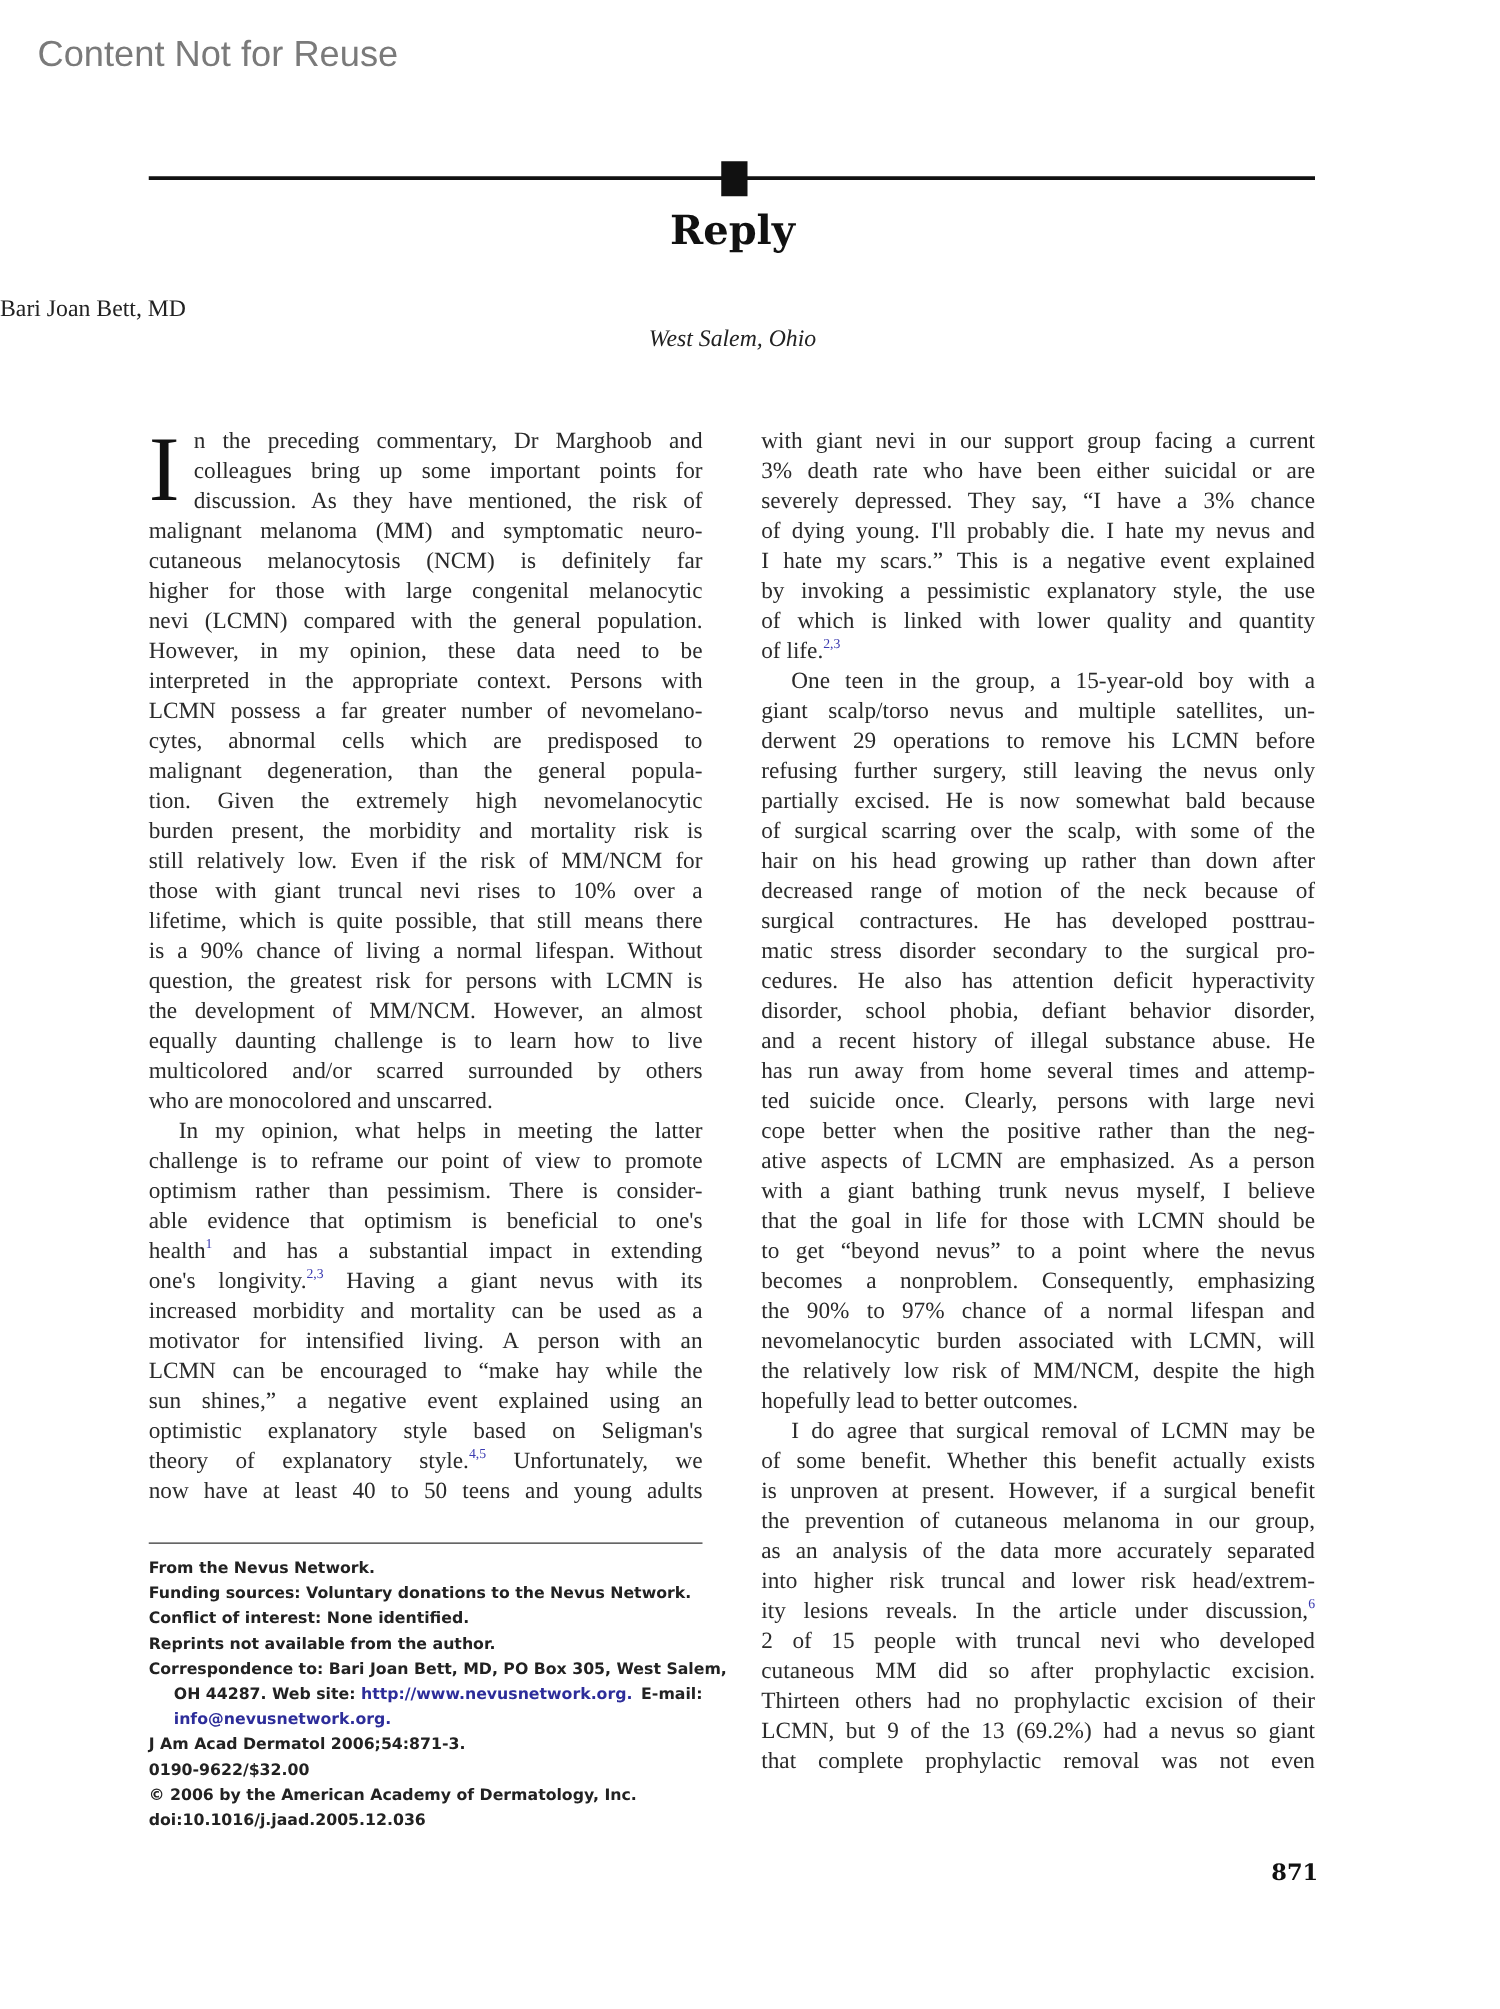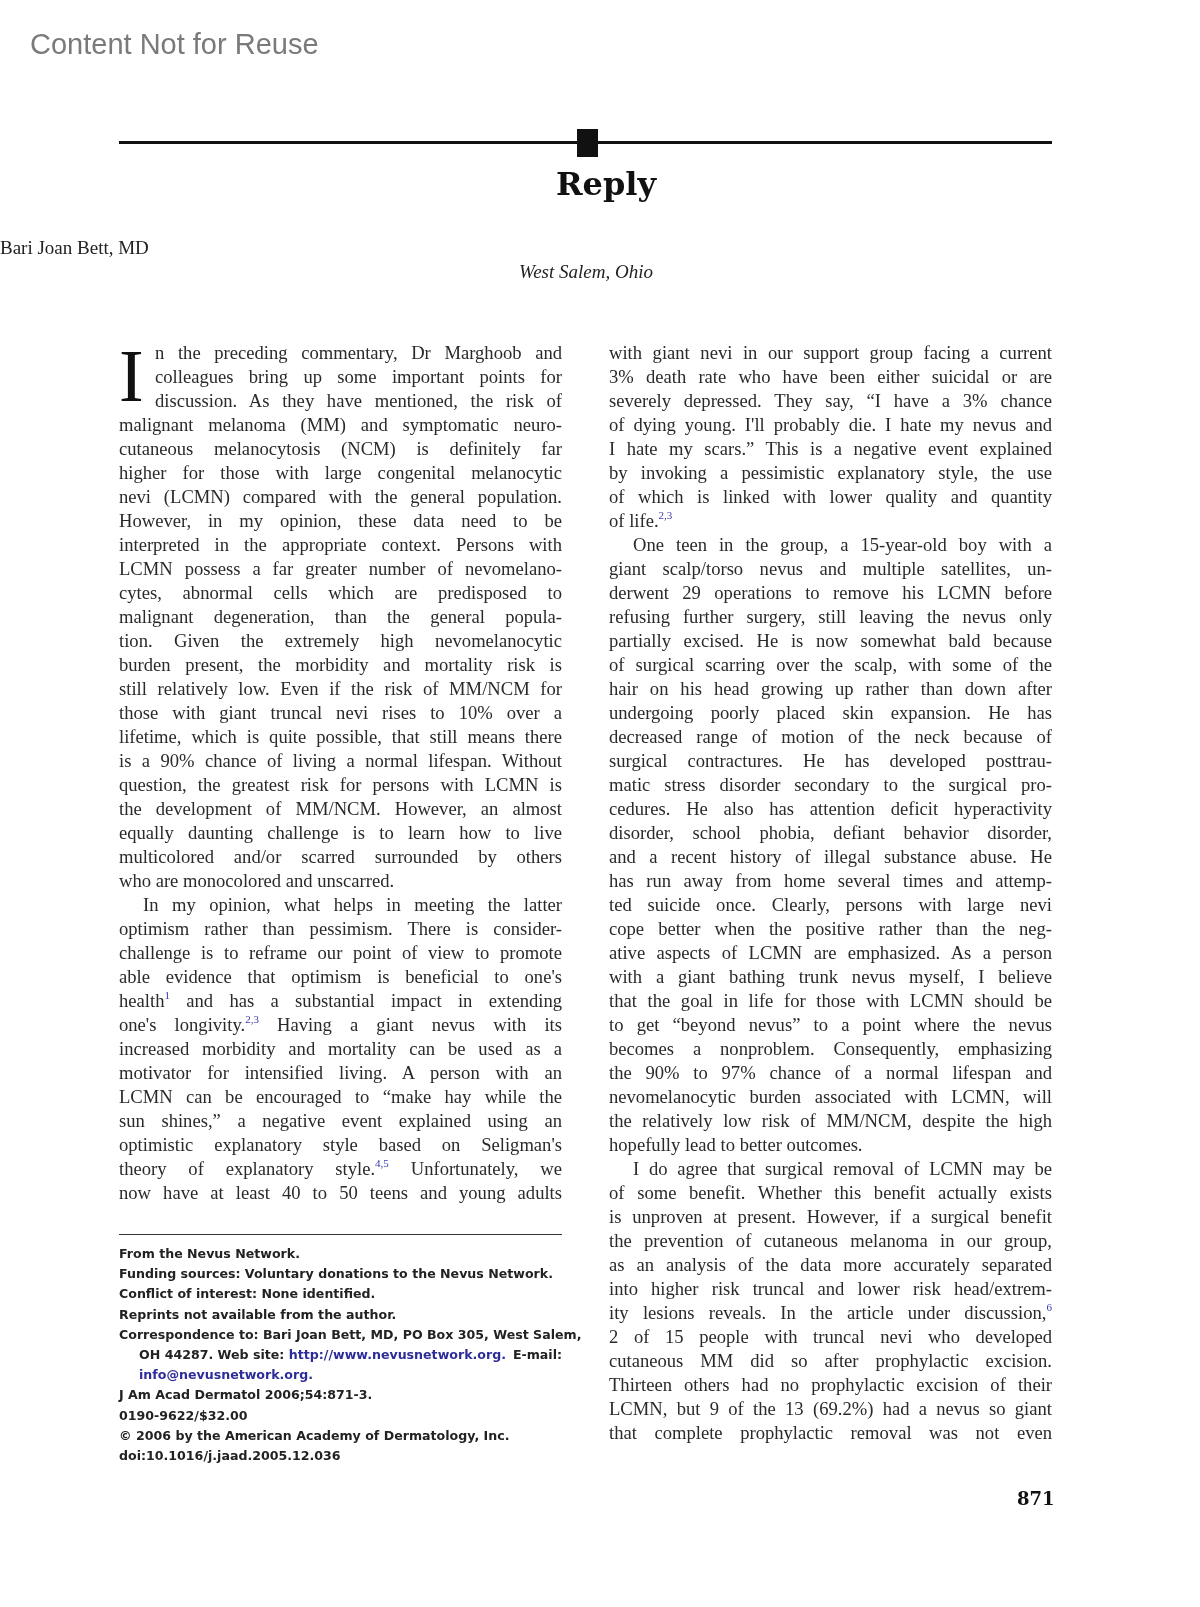--- a/index.html
+++ b/index.html
@@ -6,21 +6,21 @@
   body { width: 1200px; height: 1607px; position: relative; overflow: hidden; color: #1a1a1a; }
   .watermark {
     position: absolute; left: 30px; top: 28px;
     font-family: "Liberation Sans", sans-serif; font-size: 29px; color: #7a7a7a;
   }
   .rule-wrap { position: absolute; left: 119px; top: 129px; width: 933px; height: 28px; }
   .rule { position: absolute; left: 0; right: 0; top: 12px; height: 3px; background: #111; }
   .rule-block { position: absolute; left: 458px; top: 0; width: 21px; height: 28px; background: #111; }
   .title {
     position: absolute; left: 0; width: 1172px; top: 165px; text-align: center;
-    font-family: "DejaVu Serif", serif; font-weight: bold; font-size: 32px; color: #111; padding-left: 20px;
+    font-family: "DejaVu Serif", serif; font-weight: bold; font-size: 32px; color: #111;
   }
   .author {
     position: absolute; left: 0; width: 1172px; top: 237px; 
     font-family: "Liberation Serif", serif; font-size: 19px; color: #222;
   }
   .location {
     position: absolute; left: 0; width: 1172px; top: 261px; text-align: center;
     font-family: "Liberation Serif", serif; font-style: italic; font-size: 19px; color: #222;
   }
   .col { position: absolute; width: 443px; font-family: "Liberation Serif", serif; font-size: 18.6px; color: #2a2a2a; }
@@ -85,22 +85,22 @@
   <div class="line">still relatively low. Even if the risk of MM/NCM for</div>
   <div class="line">those with giant truncal nevi rises to 10% over a</div>
   <div class="line">lifetime, which is quite possible, that still means there</div>
   <div class="line">is a 90% chance of living a normal lifespan. Without</div>
   <div class="line">question, the greatest risk for persons with LCMN is</div>
   <div class="line">the development of MM/NCM. However, an almost</div>
   <div class="line">equally daunting challenge is to learn how to live</div>
   <div class="line">multicolored and/or scarred surrounded by others</div>
   <div class="line last">who are monocolored and unscarred.</div>
   <div class="line indent">In my opinion, what helps in meeting the latter</div>
+  <div class="line">challenge is to reframe our point of view to promote</div>
   <div class="line">optimism rather than pessimism. There is consider-</div>
-  <div class="line">challenge is to reframe our point of view to promote</div>
   <div class="line">able evidence that optimism is beneficial to one's</div>
   <div class="line">
     <span>health</span><sup class="ref">1</sup>
     <span>and has a substantial impact in extending</span>
   </div>
   <div class="line">
     <span>one's longivity.</span><sup class="ref">2,3</sup>
     <span>Having a giant nevus with its</span>
   </div>
   <div class="line">increased morbidity and mortality can be used as a</div>
@@ -126,21 +126,20 @@
   <div class="line last">
     <span>of life.</span><sup class="ref">2,3</sup>
   </div>
   <div class="line indent">One teen in the group, a 15-year-old boy with a</div>
   <div class="line">giant scalp/torso nevus and multiple satellites, un-</div>
   <div class="line">derwent 29 operations to remove his LCMN before</div>
   <div class="line">refusing further surgery, still leaving the nevus only</div>
   <div class="line">partially excised. He is now somewhat bald because</div>
   <div class="line">of surgical scarring over the scalp, with some of the</div>
   <div class="line">hair on his head growing up rather than down after</div>
-  <div class="line">undergoing poorly placed skin expansion. He has</div>
   <div class="line">decreased range of motion of the neck because of</div>
   <div class="line">surgical contractures. He has developed posttrau-</div>
   <div class="line">matic stress disorder secondary to the surgical pro-</div>
   <div class="line">cedures. He also has attention deficit hyperactivity</div>
   <div class="line">disorder, school phobia, defiant behavior disorder,</div>
   <div class="line">and a recent history of illegal substance abuse. He</div>
   <div class="line">has run away from home several times and attemp-</div>
   <div class="line">ted suicide once. Clearly, persons with large nevi</div>
   <div class="line">cope better when the positive rather than the neg-</div>
   <div class="line">ative aspects of LCMN are emphasized. As a person</div>

